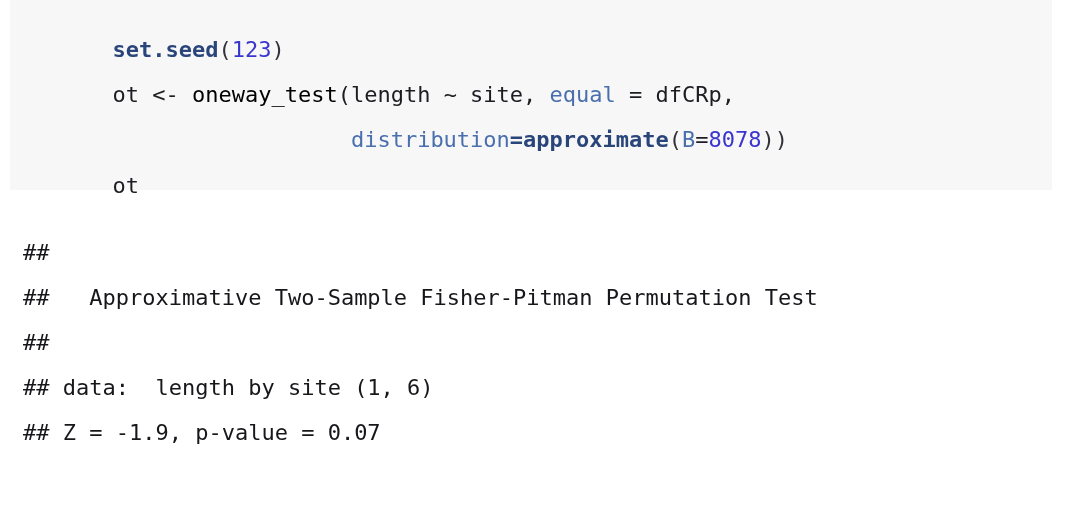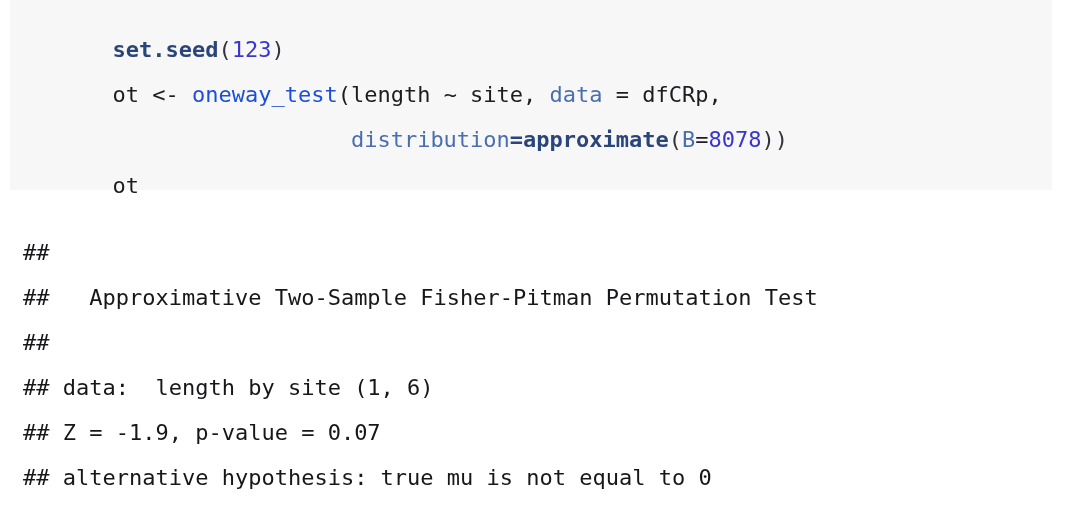--- a/index.html
+++ b/index.html
@@ -43,21 +43,21 @@
     color: #1c1c22;
   }
 
   .code-line.l1 { top: 14px; }
   .code-line.l2 { top: 59px; }
   .code-line.l3 { top: 104px; }
   .code-line.l4 { top: 150px; }
 
   
   .tok-fn       { color: #29457a; font-weight: bold; }
-  .tok-fn2      { color: #1d4ed8; }
+  .tok-fn2      { color: #000000; }
   .tok-num      { color: #3a35cf; }
   .tok-arg      { color: #4a6fae; }
   .tok-plain    { color: #1c1c22; }
   .tok-punct    { color: #33333b; }
 
   
   .output {
     position: absolute;
     left: 23px;
     top: 230px;
@@ -78,35 +78,34 @@
 
 <div class="page">
 
   <div class="code-block">
 
     <div class="code-line l1">
       <span class="tok-fn">set.seed</span><span class="tok-punct">(</span><span class="tok-num">123</span><span class="tok-punct">)</span>
     </div>
 
     <div class="code-line l2">
-      <span class="tok-plain">ot &lt;- </span><span class="tok-fn2">oneway_test</span><span class="tok-plain">(length ~ site, </span><span class="tok-arg">data</span><span class="tok-plain"> = dfCRp,</span>
+      <span class="tok-plain">ot &lt;- </span><span class="tok-fn2">oneway_test</span><span class="tok-plain">(length ~ site, </span><span class="tok-arg">equal</span><span class="tok-plain"> = dfCRp,</span>
     </div>
 
     <div class="code-line l3">
       <span class="tok-plain">                  </span><span class="tok-arg">distribution</span><span class="tok-fn">=</span><span class="tok-fn">approximate</span><span class="tok-punct">(</span><span class="tok-arg">B</span><span class="tok-plain">=</span><span class="tok-num">8078</span><span class="tok-punct">))</span>
     </div>
 
     <div class="code-line l4">
       <span class="tok-plain">ot</span>
     </div>
 
   </div>
 
   <div class="output">
     <div class="out-line">## </div>
     <div class="out-line">##   Approximative Two-Sample Fisher-Pitman Permutation Test</div>
     <div class="out-line">## </div>
     <div class="out-line">## data:  length by site (1, 6)</div>
     <div class="out-line">## Z = -1.9, p-value = 0.07</div>
-    <div class="out-line">## alternative hypothesis: true mu is not equal to 0</div>
   </div>
 
 </div>
 
 </body></html>

